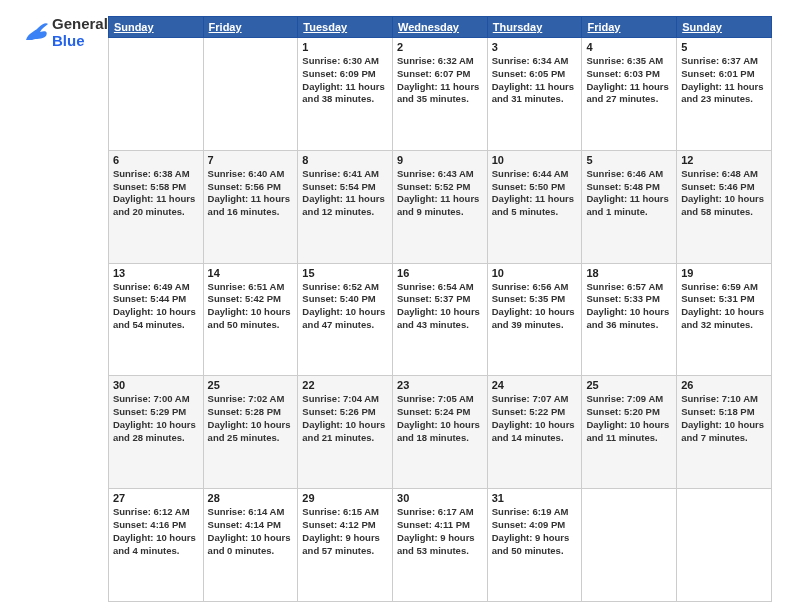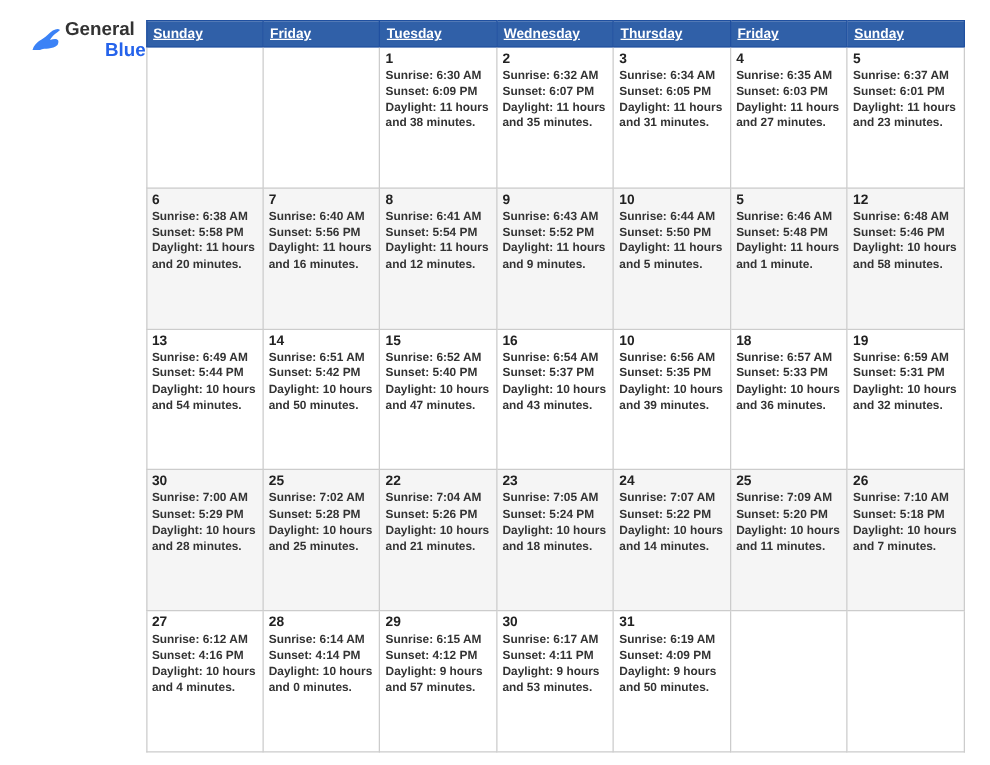--- a/index.html
+++ b/index.html
@@ -89,21 +89,21 @@
 
 <div class="page">
   <div class="header">
     <div class="logo">
     <div style="display:flex;align-items:center;gap:2px;">
       <svg width="30" height="30" viewBox="0 0 30 30" xmlns="http://www.w3.org/2000/svg">
         <path d="M6 22 C8 15 14 14 18 10 C22 6 26 4 28 6 C26 8 22 10 20 14 C26 12 28 14 26 18 C22 22 16 20 12 22 Z" fill="#3B82F6"></path>
       </svg>
       <div>
         <div style="font-size:15px;font-weight:bold;color:#333;line-height:1.1;">General</div>
-        <div style="font-size:15px;font-weight:bold;color:#2563EB;line-height:1.1;margin-left:32px;">Blue</div>
+        <div style="font-size:15px;font-weight:bold;color:#2563EB;line-height:1.1;">Blue</div>
       </div>
     </div>
   </div>
     <div class="title-block">
       <div class="month-title"></div>
       <div class="location"></div>
     </div>
   </div>
 
   <table class="calendar">

